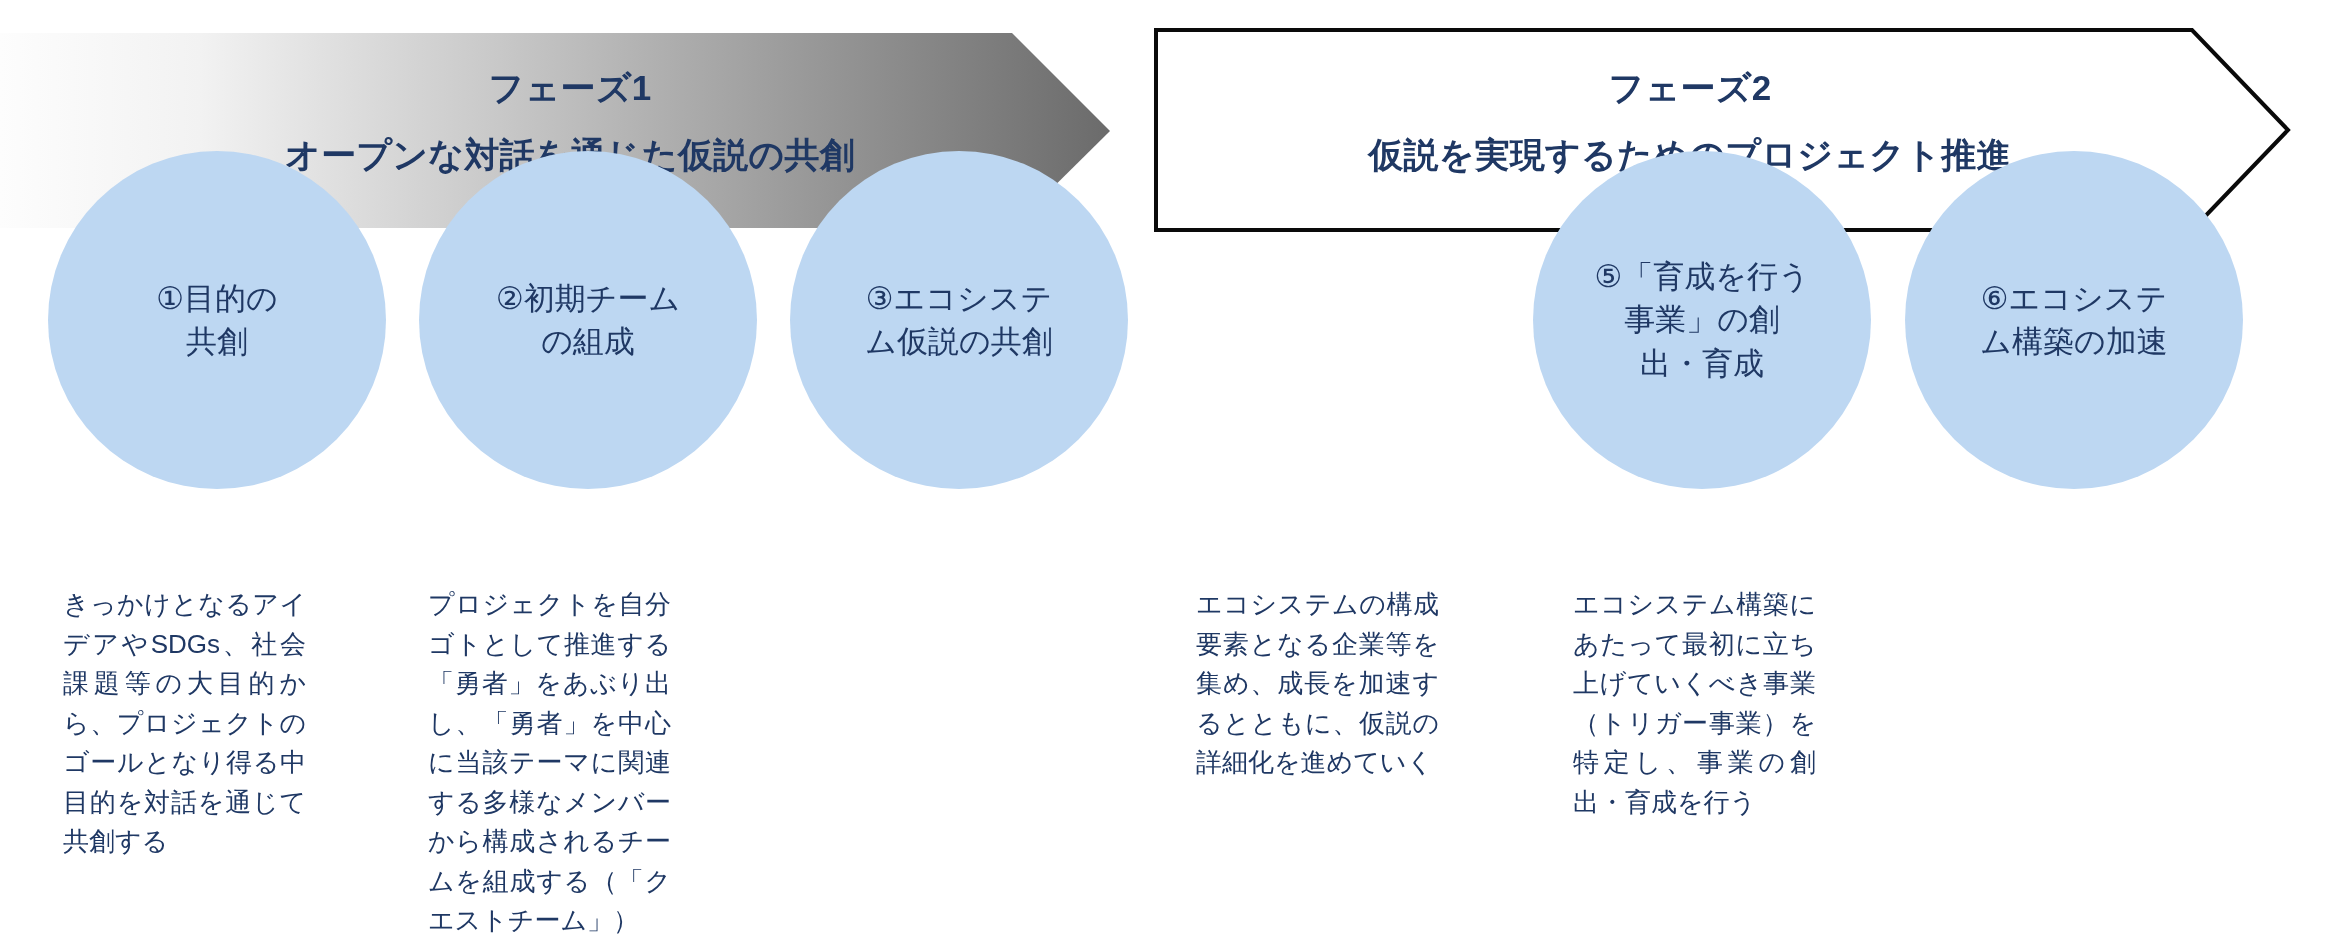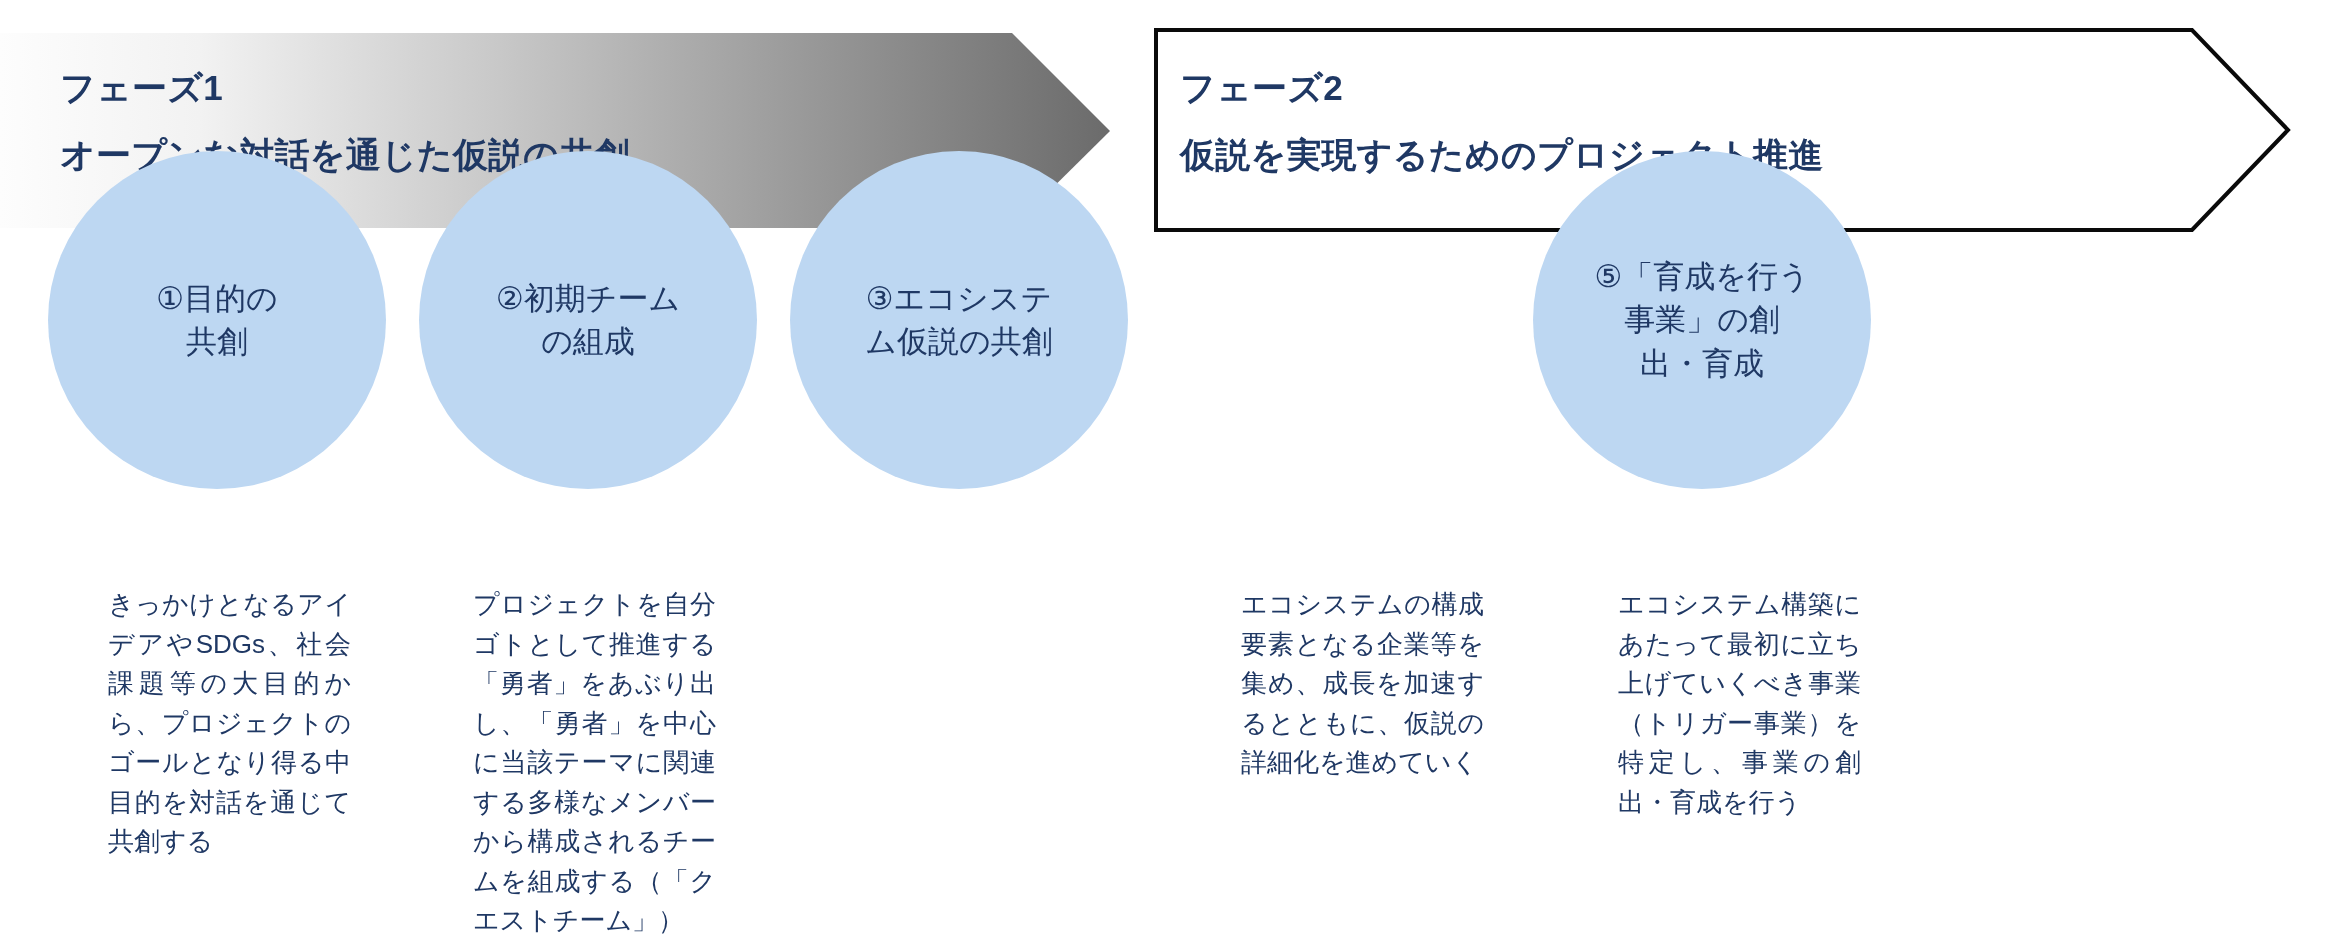--- a/index.html
+++ b/index.html
@@ -23,21 +23,21 @@
   .banner-layer {
     position: absolute;
     left: 0;
     top: 0;
     width: 2330px;
     height: 946px;
     pointer-events: none;
   }
   .banner-label {
     position: absolute;
-    text-align: left;
+    text-align: center;
     color: #1F3864;
     font-weight: bold;
     line-height: 1.32;
     letter-spacing: 0.2px;
     white-space: pre-line;
   }
   .banner-label .b-line1 {
     display: block;
     font-size: 35px;
   }
@@ -81,21 +81,20 @@
     position: absolute;
     top: 585px;
     width: 243px;
     color: #1F3864;
     font-size: 26px;
     line-height: 1.52;
     text-align: justify;
     text-justify: inter-character;
     word-break: break-all;
     white-space: pre-wrap;
-    margin-left: 45px;
   }
 </style>
 </head>
 <body>
 
 <div id="stage">
 
   <svg class="banner-layer" width="2330" height="946" viewBox="0 0 2330 946" xmlns="http://www.w3.org/2000/svg">
     <defs>
       <linearGradient id="grad-phase1" x1="0" y1="0" x2="1" y2="0">
@@ -132,19 +131,23 @@
   </div>
   <div class="circle" style="left:419px; top:151px;">
     <span class="circle-label">②初期チーム
 の組成</span>
   </div>
   <div class="circle" style="left:1533px; top:151px;">
     <span class="circle-label">⑤「育成を行う
 事業」の創
 出・育成</span>
   </div>
+  <div class="circle" style="left:1905px; top:151px;">
+    <span class="circle-label">⑥エコシステ
+ム構築の加速</span>
+  </div>
 
   <div class="desc" style="left:63px;">きっかけとなるアイデアやSDGs、社会課題等の大目的から、プロジェクトのゴールとなり得る中目的を対話を通じて共創する</div>
   <div class="desc" style="left:428px;">プロジェクトを自分ゴトとして推進する「勇者」をあぶり出し、「勇者」を中心に当該テーマに関連する多様なメンバーから構成されるチームを組成する（「クエストチーム」）</div>
   <div class="desc" style="left:1196px;">エコシステムの構成要素となる企業等を集め、成長を加速するとともに、仮説の詳細化を進めていく</div>
   <div class="desc" style="left:1573px;">エコシステム構築にあたって最初に立ち上げていくべき事業（トリガー事業）を特定し、事業の創出・育成を行う</div>
 
 </div>
 
 </body></html>

